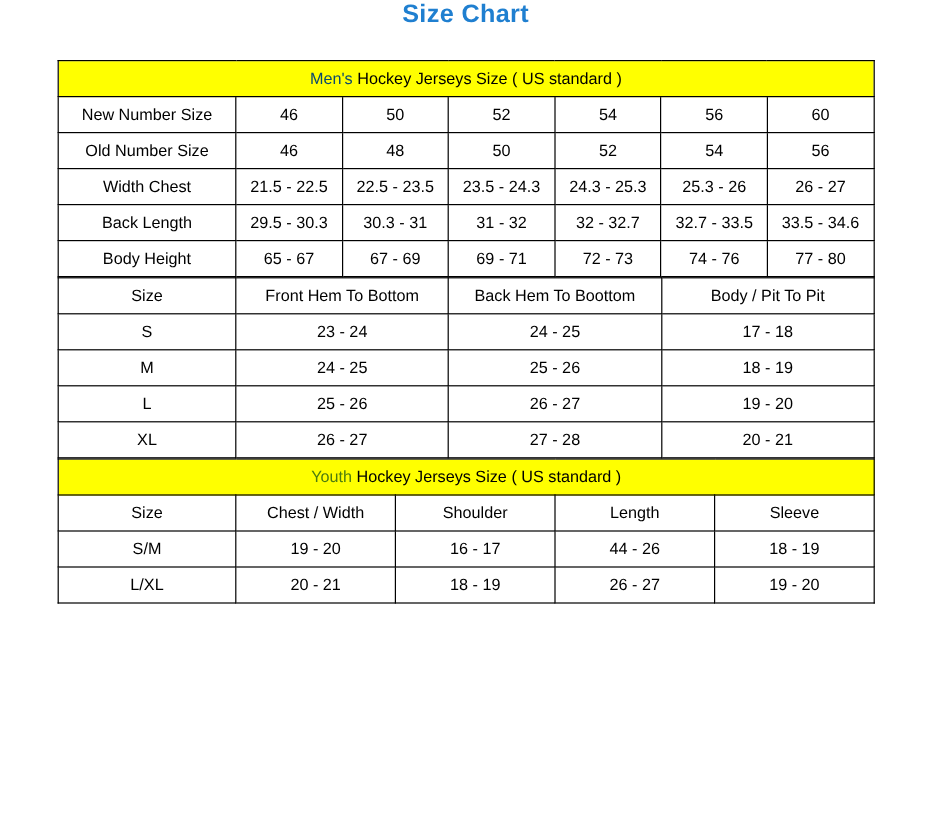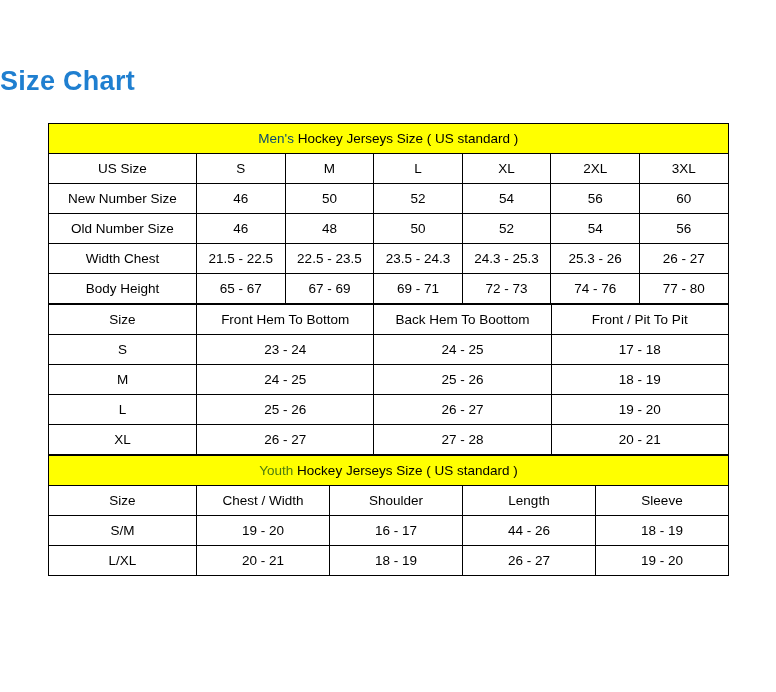--- a/index.html
+++ b/index.html
@@ -14,25 +14,25 @@
     color: #000000;
     overflow: hidden;
   }
   .page {
     width: 776px;
     height: 692px;
     position: relative;
     box-sizing: border-box;
   }
   .chart-title {
+    text-align: center;
     color: #1f7fd0;
-    font-size: 27px;
+    font-size: 21px;
     font-weight: bold;
     margin: 0;
-    padding-top: 66px;
     letter-spacing: 0.3px;
   }
   .tables-wrap {
     margin: 0 auto;
     width: 680px;
     padding-top: 26px;
   }
   table.size-table {
     border-collapse: collapse;
     width: 680px;
@@ -89,29 +89,20 @@
           <col class="cx">
           <col class="cx">
           <col class="cx">
           <col class="cx">
           <col class="cx">
       </colgroup>
       <tbody>
         <tr class="banner-row">
           <td colspan="7"><span class="banner-accent-men">Men's</span><span> Hockey Jerseys Size ( US standard )</span></td>
         </tr>
-        <tr class="hdr">
-          <td>US Size</td>
-          <td>S</td>
-          <td>M</td>
-          <td>L</td>
-          <td>XL</td>
-          <td>2XL</td>
-          <td>3XL</td>
-        </tr>
         <tr>
           <td>New Number Size</td>
           <td>46</td>
           <td>50</td>
           <td>52</td>
           <td>54</td>
           <td>56</td>
           <td>60</td>
         </tr>
         <tr>
@@ -126,20 +117,29 @@
         <tr>
           <td>Width Chest</td>
           <td>21.5 - 22.5</td>
           <td>22.5 - 23.5</td>
           <td>23.5 - 24.3</td>
           <td>24.3 - 25.3</td>
           <td>25.3 - 26</td>
           <td>26 - 27</td>
         </tr>
         <tr>
+          <td>Back Length</td>
+          <td>29.5 - 30.3</td>
+          <td>30.3 - 31</td>
+          <td>31 - 32</td>
+          <td>32 - 32.7</td>
+          <td>32.7 - 33.5</td>
+          <td>33.5 - 34.6</td>
+        </tr>
+        <tr>
           <td>Body Height</td>
           <td>65 - 67</td>
           <td>67 - 69</td>
           <td>69 - 71</td>
           <td>72 - 73</td>
           <td>74 - 76</td>
           <td>77 - 80</td>
         </tr>
       </tbody>
     </table>
@@ -149,21 +149,21 @@
         <col class="c0">
           <col class="cx">
           <col class="cx">
           <col class="cx">
       </colgroup>
       <tbody>
         <tr class="hdr">
           <td>Size</td>
           <td>Front Hem To Bottom</td>
           <td>Back Hem To Boottom</td>
-          <td>Front / Pit To Pit</td>
+          <td>Body / Pit To Pit</td>
         </tr>
         <tr>
           <td class="rowlabel-bold">S</td>
           <td>23 - 24</td>
           <td>24 - 25</td>
           <td>17 - 18</td>
         </tr>
         <tr>
           <td class="rowlabel-bold">M</td>
           <td>24 - 25</td>

